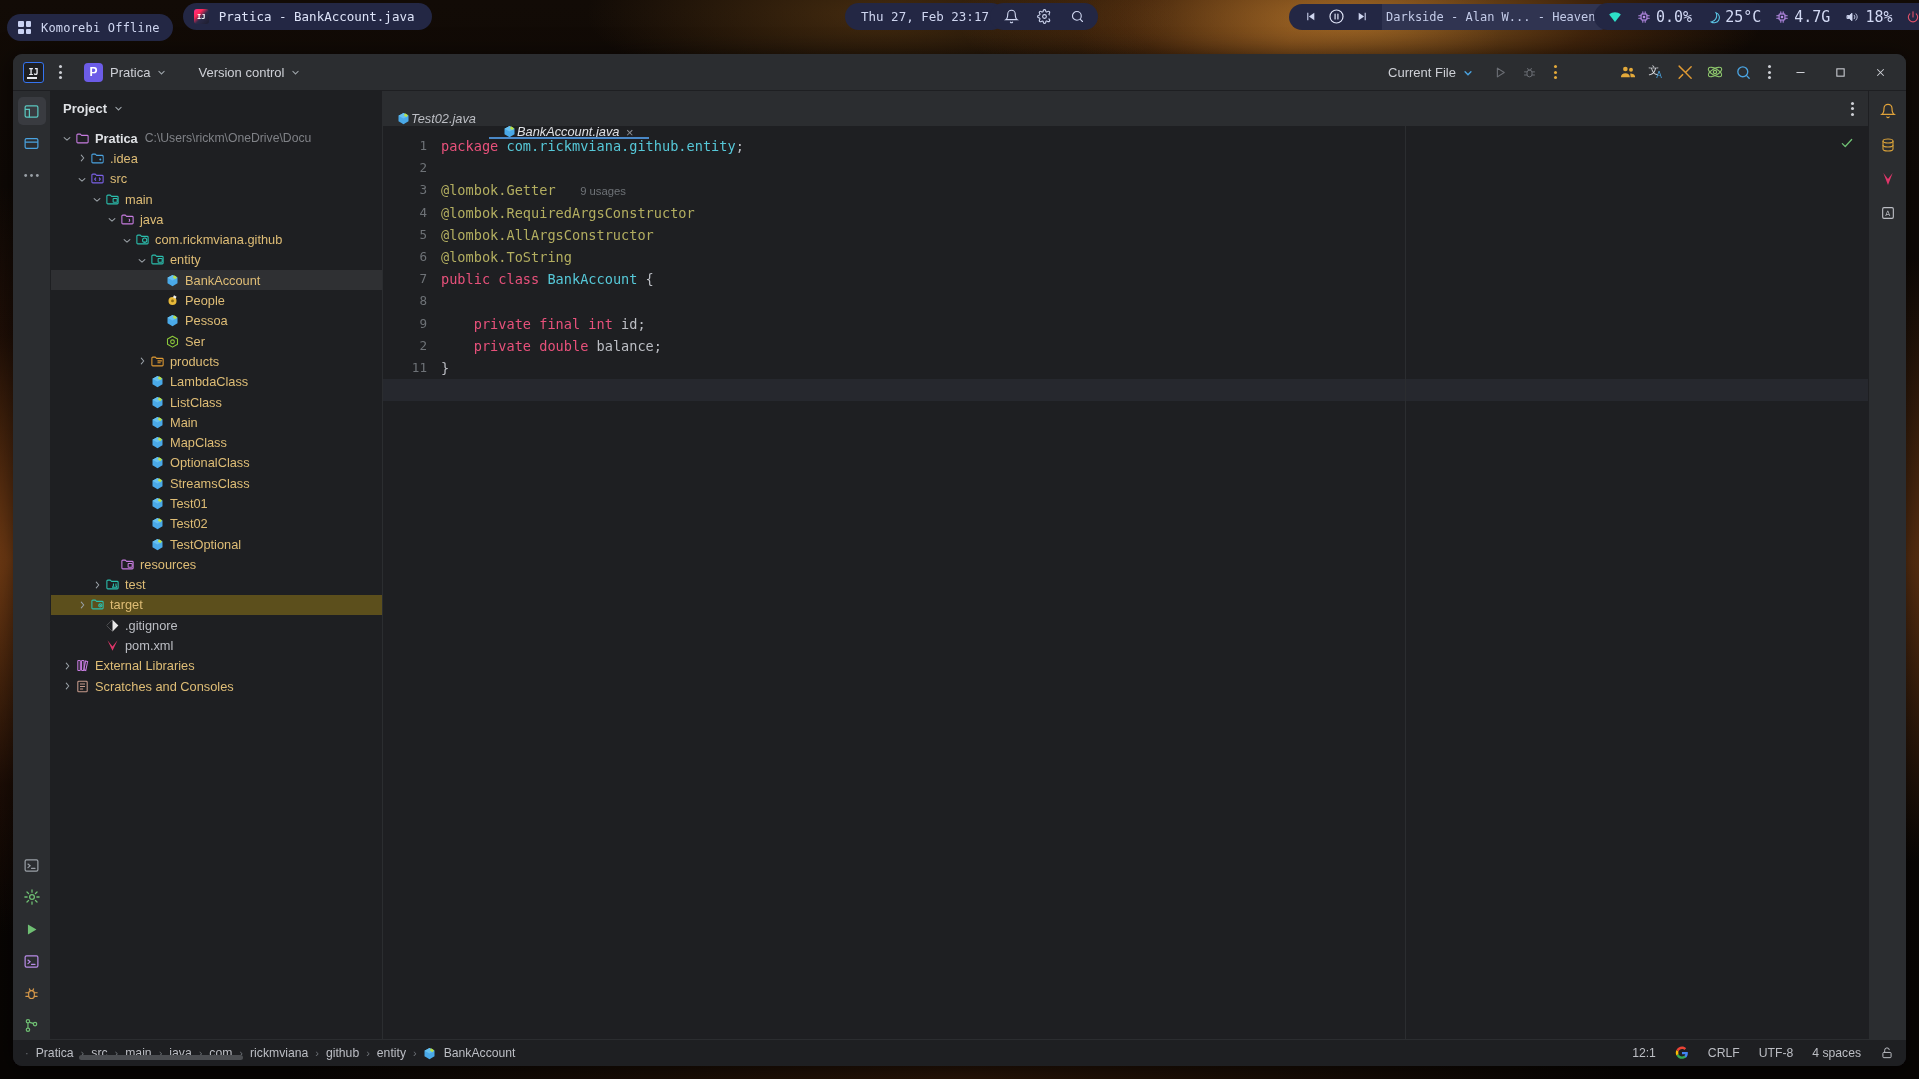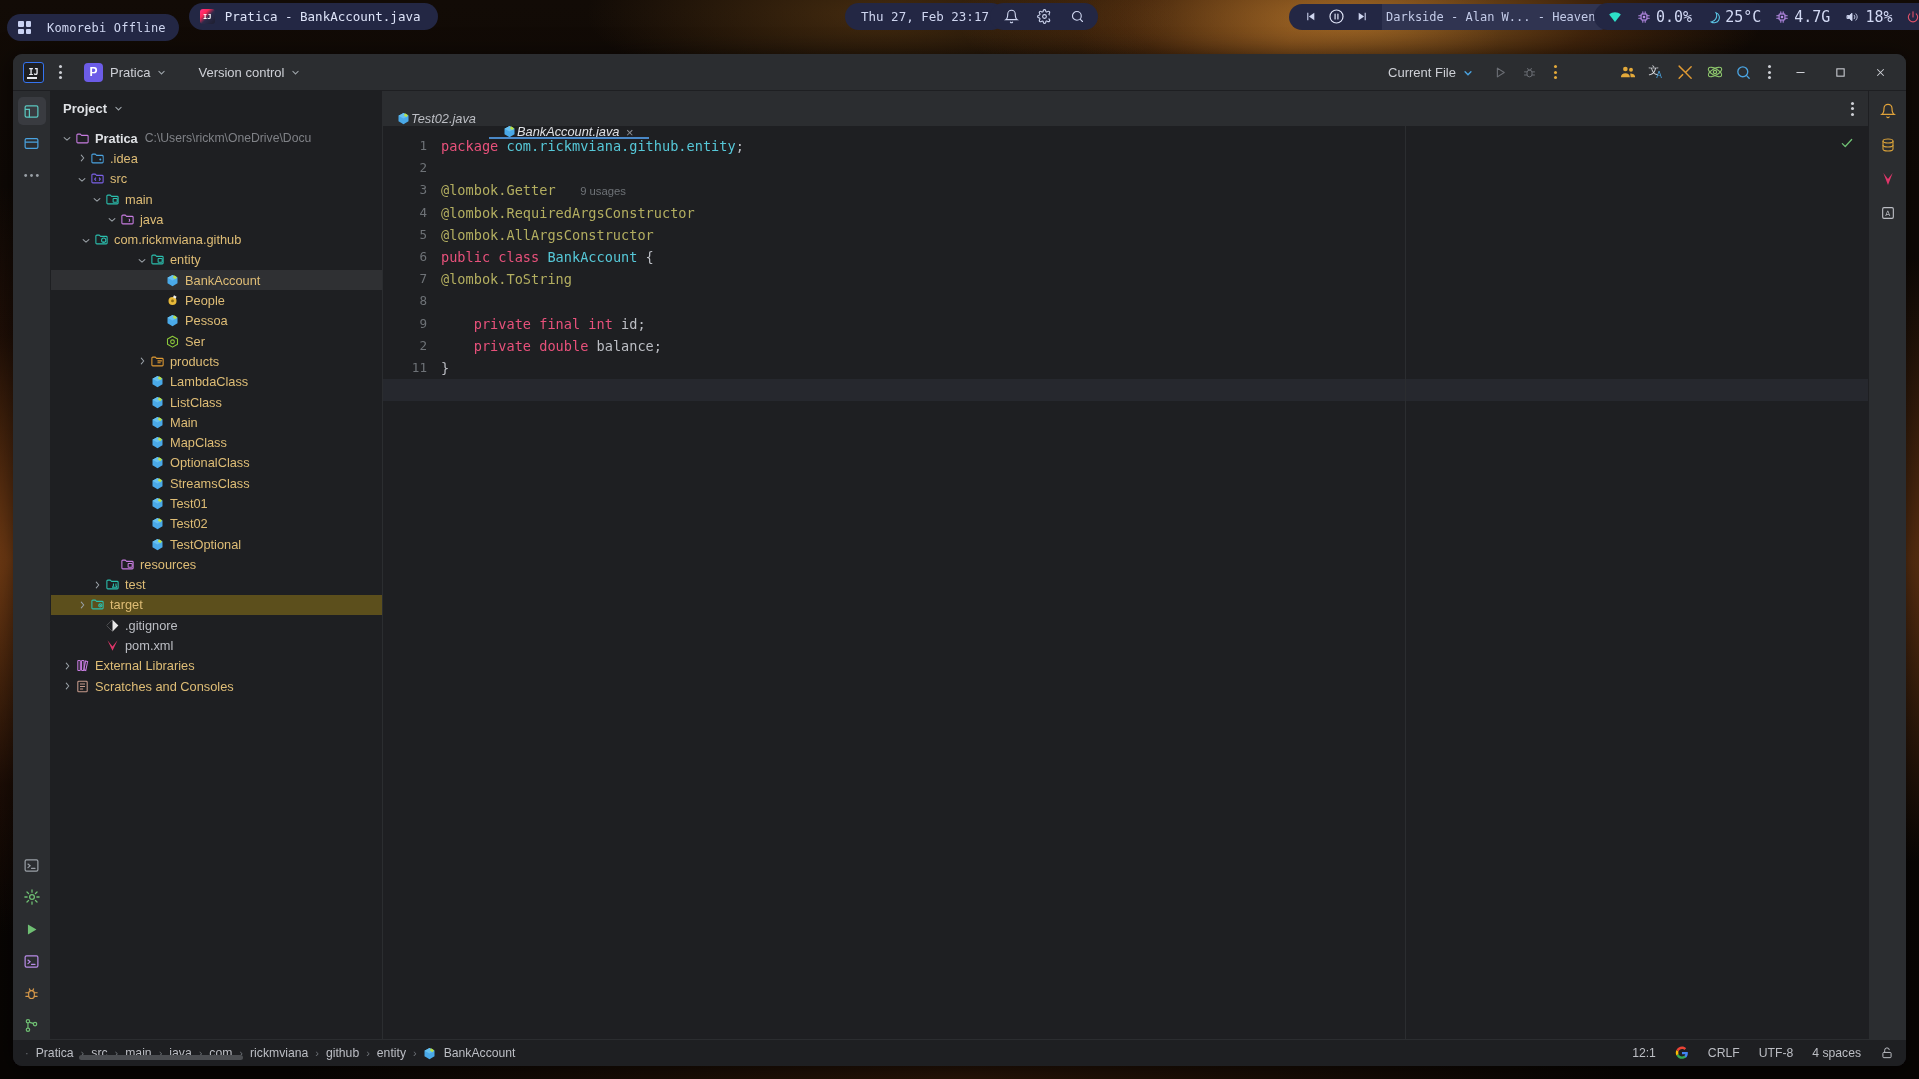--- a/index.html
+++ b/index.html
@@ -34,21 +34,21 @@
   }
   .pill {
     background: #232744;
     border-radius: 16px;
     height: 27px;
     display: flex; align-items: center;
     padding: 0 13px;
     gap: 9px;
   }
 
-  #ws-pill { margin-left: 7px; gap: 16px; padding-left: 11px; margin-top: 22px; }
+  #ws-pill { margin-left: 7px; gap: 10px; padding-left: 11px; margin-top: 22px; }
   .grid-icon {
     width: 13px; height: 13px;
     display: grid; grid-template-columns: 1fr 1fr; grid-template-rows: 1fr 1fr;
     gap: 2px;
   }
   .grid-icon i { background: #c9d2f2; border-radius: 1px; display: block; }
   #ws-label { font-family: "DejaVu Sans Mono", monospace; font-size: 12px; letter-spacing: .2px; }
 
   #win-pill { margin-left: 10px; padding: 0 18px 0 11px; gap: 10px; }
   .ij-mini {
@@ -663,21 +663,21 @@
               </svg>
             </span>
             <span class="ic">
               <svg width="15" height="15" viewBox="0 0 24 24" fill="none" stroke="#c77ce0" stroke-width="1.7" stroke-linejoin="round">
        <path d="M3 6.5A1.5 1.5 0 0 1 4.5 5h4L10.5 7h9A1.5 1.5 0 0 1 21 8.5v9A1.5 1.5 0 0 1 19.5 19h-15A1.5 1.5 0 0 1 3 17.5z"></path>
                 <path d="M14 11c2 1 2 3 0 4.5" stroke="#c77ce0"></path>
      </svg>
             </span>
             <span class="lbl">java</span>
           </div>
-          <div class="row" style="padding-left: 27px;">
+          <div class="row" style="padding-left: 68px;">
             <span class="arrow">
               <svg width="10" height="10" viewBox="0 0 14 14" fill="none" stroke="#9aa0a6" stroke-width="1.5" stroke-linecap="round" stroke-linejoin="round">
                 <path d="M3 6.5L7 10l4-3.5"></path>
               </svg>
             </span>
             <span class="ic">
               <svg width="15" height="15" viewBox="0 0 24 24" fill="none" stroke="#2bbfae" stroke-width="1.7" stroke-linejoin="round">
                 <path d="M3 6.5A1.5 1.5 0 0 1 4.5 5h4L10.5 7h9A1.5 1.5 0 0 1 21 8.5v9A1.5 1.5 0 0 1 19.5 19h-15A1.5 1.5 0 0 1 3 17.5z"></path>
                 <circle cx="15.5" cy="13" r="3.4" fill="#1e1f22"></circle>
                 <path d="M15.5 15v2"></path>
@@ -991,22 +991,22 @@
             <div class="g">2</div>
             <div class="g">11</div>
             <div class="g">12</div>
           </div>
         <div id="code">
             <div class="cl"><span class="pk">package </span><span class="pkg">com.rickmviana.github.entity</span><span class="pun">;</span></div>
             <div class="cl">&nbsp;</div>
             <div class="cl"><span class="ann">@lombok.Getter</span><span class="pun">   </span><span class="usage">9 usages</span></div>
             <div class="cl"><span class="ann">@lombok.RequiredArgsConstructor</span></div>
             <div class="cl"><span class="ann">@lombok.AllArgsConstructor</span></div>
+            <div class="cl"><span class="ann">@lombok.ToString</span></div>
             <div class="cl"><span class="pk">public class </span><span class="pkg">BankAccount</span><span class="pun"> {</span></div>
-            <div class="cl"><span class="ann">@lombok.ToString</span></div>
             <div class="cl">&nbsp;</div>
             <div class="cl"><span class="pun">    </span><span class="pk">private final int </span><span class="id">id;</span></div>
             <div class="cl"><span class="pun">    </span><span class="pk">private double </span><span class="id">balance;</span></div>
             <div class="cl"><span class="pun">}</span></div>
             <div class="cl caret">&nbsp;</div>
           </div>
         <div id="code-right-border"></div>
         <span id="inspect-mark">
           <svg width="14" height="14" viewBox="0 0 24 24" fill="none" stroke="#6fbf73" stroke-width="2.2" stroke-linecap="round" stroke-linejoin="round">
               <path d="M4 13l5 5L20 6"></path>

